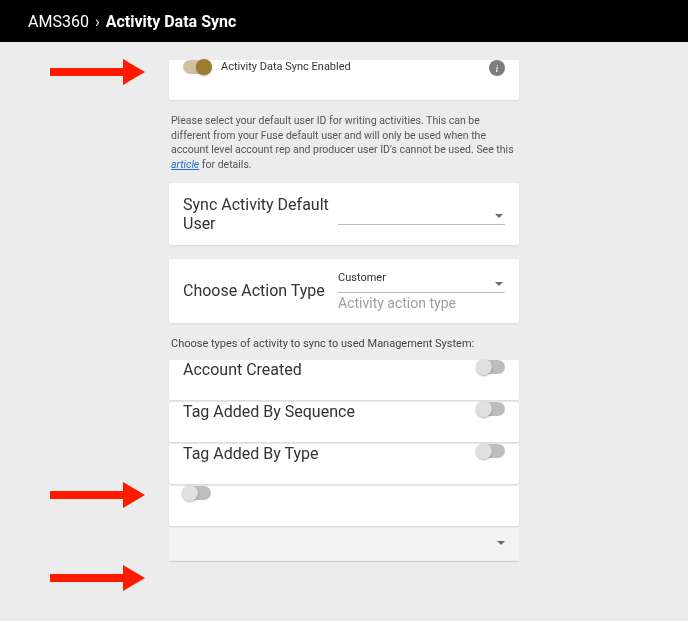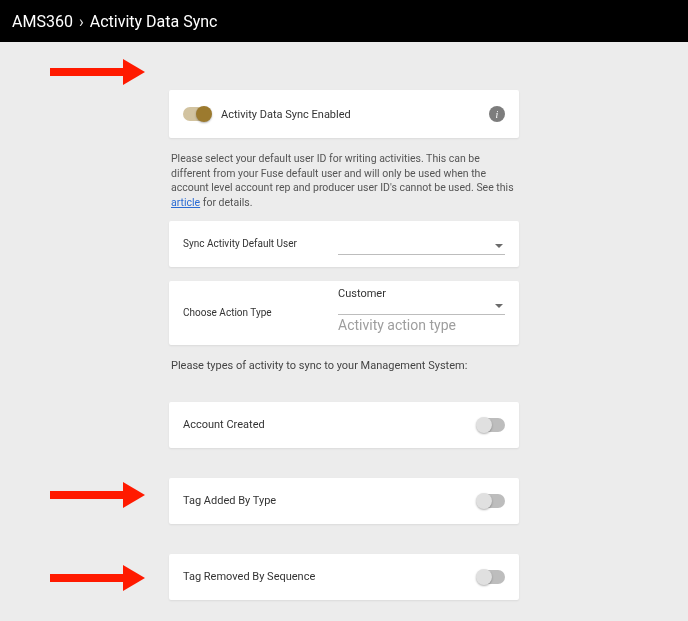--- a/index.html
+++ b/index.html
@@ -10,47 +10,46 @@
     font-family: -apple-system, BlinkMacSystemFont, "Segoe UI", Roboto, Arial, sans-serif;
     overflow: hidden;
     position: relative;
   }
   .header {
     background: #000;
     color: #fff;
     height: 42px;
     display: flex;
     align-items: center;
-    padding: 0 12px;
+    padding: 0 28px;
     font-size: 16px;
   }
   .header .crumb-root { font-weight: 400; }
   .header .crumb-sep { margin: 0 6px; opacity: .9; }
-  .header .crumb-page { font-weight: 400; }
+  .header .crumb-page { font-weight: 700; }
   .content {
     width: 688px;
     padding: 18px 0 0 0;
   }
   .center-col {
     width: 350px;
     margin: 0 auto;
   }
   .card {
     background: #fff;
     border-radius: 2px;
     box-shadow: 0 1px 2px rgba(0,0,0,.08);
     margin-bottom: 14px;
   }
   .row {
     display: flex;
-    align-items: center;
+    align-items: flex-start;
     min-height: 40px;
-    padding: 16px 14px;
-    position: relative;
-    margin-top: 30px;
+    padding: 0 14px;
+    position: relative;
   }
   .toggle {
     position: relative;
     width: 28px;
     height: 14px;
     background: #bdbdbd;
     border-radius: 8px;
     flex-shrink: 0;
   }
   .toggle::after {
@@ -87,43 +86,43 @@
     font-family: Georgia, serif;
     margin-left: auto;
   }
   .help-text {
     font-size: 10.5px;
     line-height: 1.4;
     color: #555;
     padding: 0 2px;
     margin-bottom: 10px;
   }
-  .help-text a { color: #2a6bd4; text-decoration: underline; }
+  .help-text a { color: #2a6bd4; text-decoration: underline; font-style: italic; }
   .form-row {
     display: flex;
     align-items: center;
     padding: 12px 14px;
   }
   .form-label {
-    font-size: 10px;
+    font-size: 16px;
     color: #333;
     width: 155px;
     flex-shrink: 0;
   }
   .form-field {
     flex: 1;
     position: relative;
   }
   .select-line {
     border: none;
     border-bottom: 1px solid #bdbdbd;
     height: 22px;
     display: flex;
     align-items: flex-end;
-    padding-bottom: 14px;
+    padding-bottom: 8px;
     font-size: 11px;
     color: #333;
     position: relative;
   }
   .select-line .caret {
     position: absolute;
     right: 2px;
     bottom: 6px;
   }
   .hint {
@@ -133,21 +132,21 @@
   }
   .section-intro {
     font-size: 11px;
     color: #444;
     padding: 0 2px;
     margin-bottom: 10px;
   }
   .list-card .row { border-bottom: 1px solid #eee; }
   .list-card .row:last-child { border-bottom: none; }
   .row-label {
-    font-size: 11px;
+    font-size: 16px;
     color: #333;
     flex: 1;
   }
   .sub-select {
     background: #f2f2f2;
     height: 34px;
     padding: 0 14px;
     display: flex;
     align-items: center;
     position: relative;
@@ -228,38 +227,38 @@
         <div class="form-field">
           <div class="select-line">
             <span>Customer</span>
             <span class="caret"></span>
           </div>
           <div class="hint">Activity action type</div>
         </div>
       </div>
     </div>
 
-    <p class="section-intro">Please types of activity to sync to your Management System:</p>
+    <p class="section-intro">Choose types of activity to sync to used Management System:</p>
 
     <div id="activity-list">
         <div class="card list-card" style="margin-bottom: 2px;">
           <div class="row">
             <span class="row-label">Account Created</span>
             <div class="toggle off"></div>
           </div>
         </div>
         <div class="card list-card" style="margin-bottom: 2px;">
           <div class="row">
+            <span class="row-label">Tag Added By Sequence</span>
+            <div class="toggle off"></div>
+          </div>
+        </div>
+        <div class="card list-card" style="margin-bottom: 2px;">
+          <div class="row">
             <span class="row-label">Tag Added By Type</span>
-            <div class="toggle off"></div>
-          </div>
-        </div>
-        <div class="card list-card" style="margin-bottom: 2px;">
-          <div class="row">
-            <span class="row-label">Tag Removed By Sequence</span>
             <div class="toggle off"></div>
           </div>
         </div>
         <div class="card list-card" style="margin-bottom: 2px;">
           <div class="row">
             <div class="toggle off"></div>
           </div>
         </div>
         <div class="sub-select-wrap">
           <div class="sub-select">

